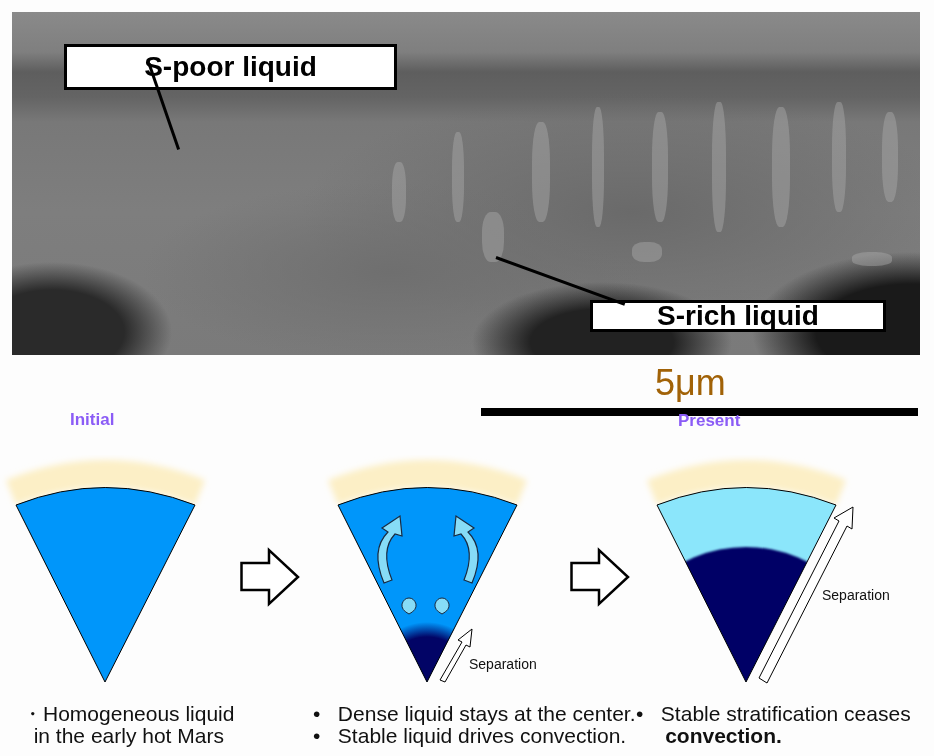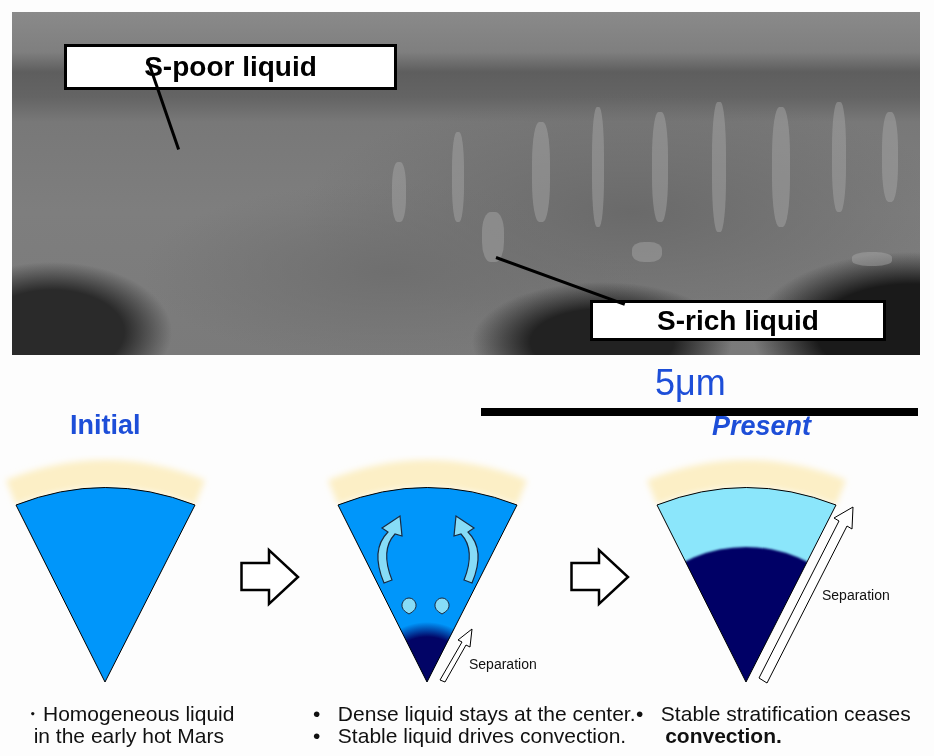--- a/index.html
+++ b/index.html
@@ -8,23 +8,23 @@
     background:
       radial-gradient(ellipse 120px 70px at 40px 320px,#2a2a2a 0%,#2a2a2a 60%,transparent 100%),
       radial-gradient(ellipse 130px 60px at 590px 330px,#222 0%,#222 55%,transparent 100%),
       radial-gradient(ellipse 160px 80px at 900px 320px,#1a1a1a 0%,#1a1a1a 60%,transparent 100%),
       radial-gradient(ellipse 250px 90px at 380px 260px,#6f6f6f 0%,transparent 100%),
       radial-gradient(ellipse 330px 120px at 620px 200px,#6a6a6a 0%,transparent 100%),
       linear-gradient(to bottom,#8a8a8a 0px,#7f7f7f 40px,#5e5e5e 60px,#646464 85px,#787878 110px,#7e7e7e 200px,#7a7a7a 343px);}
   .micro .streak{position:absolute;background:rgba(170,170,170,0.45);border-radius:40%;}
   .label-box{position:absolute;background:#fff;border:3px solid #000;font-weight:bold;color:#000;display:flex;align-items:center;justify-content:center;box-sizing:border-box;}
   .leader{position:absolute;height:3px;background:#000;transform-origin:0 50%;}
-  .scale-text{position:absolute;left:655px;top:362px;font-size:36px;color:#1d4ed8;}
+  .scale-text{position:absolute;left:655px;top:362px;font-size:36px;color:#a16207;}
   .scale-bar{position:absolute;left:481px;top:408px;width:437px;height:8px;background:#000;}
-  .stage-title{position:absolute;font-size:27px;font-weight:bold;color:#1d4ed8;}
+  .stage-title{position:absolute;font-size:17px;font-weight:bold;color:#8b5cf6;}
   .caption{position:absolute;font-size:21px;color:#111;line-height:22px;}
   .caption .line{display:block;white-space:nowrap;}
   svg{position:absolute;overflow:visible;}
   .sep{position:absolute;font-size:14px;color:#111;}
 </style>
 </head>
 <body>
 
 <div class="micro">
   <div class="streak" style="left:380px;top:150px;width:14px;height:60px;"></div>
@@ -39,30 +39,30 @@
   <div class="streak" style="left:470px;top:200px;width:22px;height:50px;"></div>
   <div class="streak" style="left:620px;top:230px;width:30px;height:20px;"></div>
   <div class="streak" style="left:840px;top:240px;width:40px;height:14px;"></div>
 </div>
 
 <div class="label-box" style="left:64px;top:20px;width:333px;height:46px;font-size:28px;margin-top:24px;">
   <span>S-poor liquid</span>
 </div>
 <div class="leader" style="left:149px;top:62px;width:91px;transform:rotate(71deg);"></div>
 
-<div class="label-box" style="left:590px;top:300px;width:296px;height:41px;font-size:28px;align-items:center;">
+<div class="label-box" style="left:590px;top:300px;width:296px;height:32px;font-size:28px;align-items:center;">
   <span>S-rich liquid</span>
 </div>
 <div class="leader" style="left:496px;top:256px;width:137px;transform:rotate(20deg);"></div>
 
 <div class="scale-text">5μm</div>
 <div class="scale-bar"></div>
 
 <div class="stage-title" style="left:70px;top:410px;">Initial</div>
-<div class="stage-title" style="left:712px;top:411px;font-style:italic;">Present</div>
+<div class="stage-title" style="left:678px;top:411px;">Present</div>
 
 <svg style="left:0;top:450px;" width="230" height="240" viewBox="0 0 230 240">
   <defs>
     <filter id="blur1">
         <feGaussianBlur stdDeviation="3"></feGaussianBlur>
       </filter>
   </defs>
   <path d="M6 30 Q105 -10 205 30 L195 55 Q105 20 16 55 Z" fill="#fcefc6" filter="url(#blur1)"></path>
   <path d="M16 55 Q105 20 195 55 L105 232 Z" fill="#0096fa" stroke="#000" stroke-width="1"></path>
 </svg>

